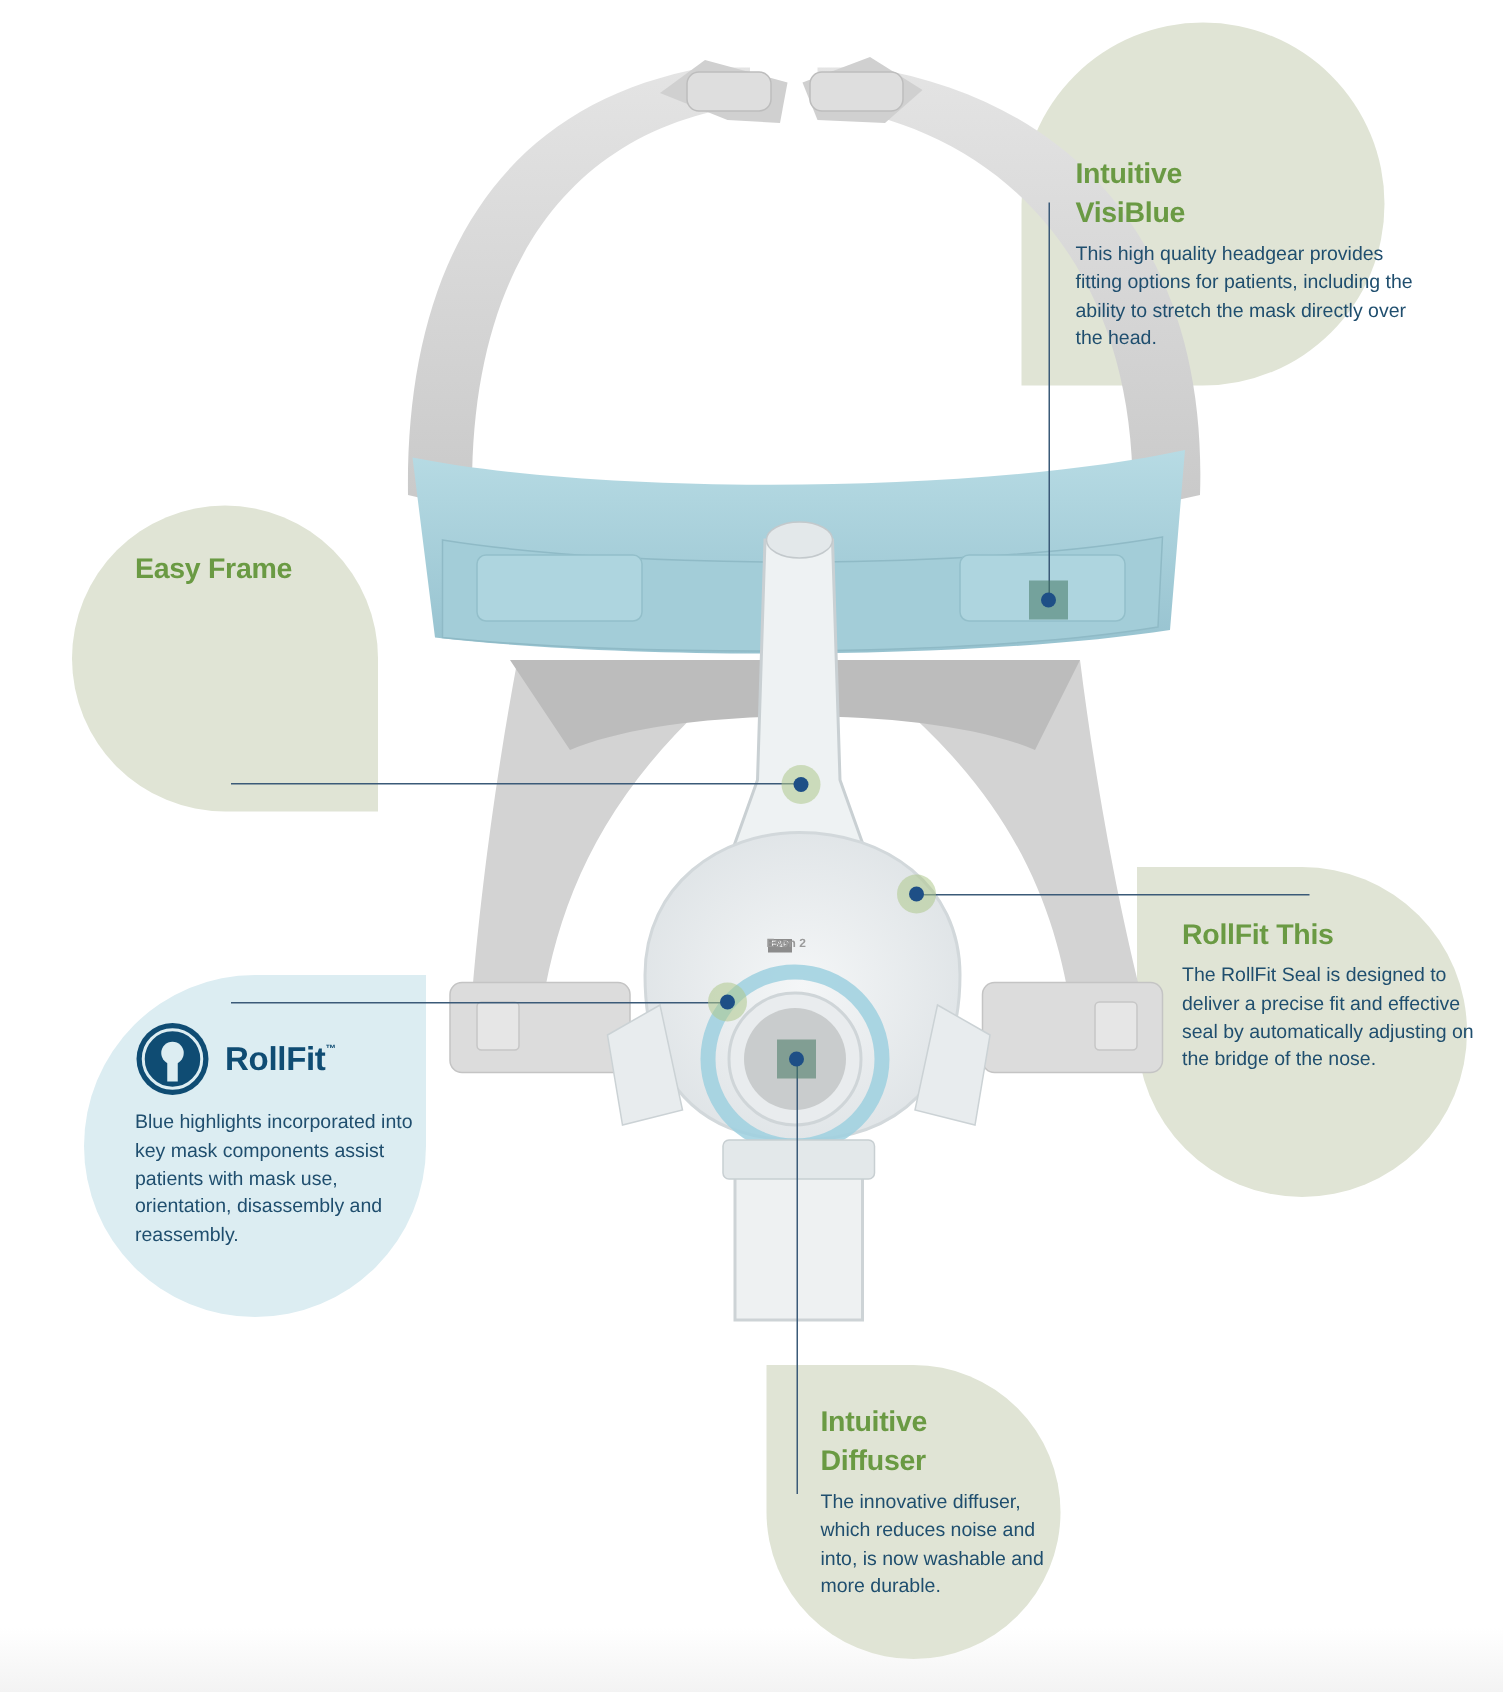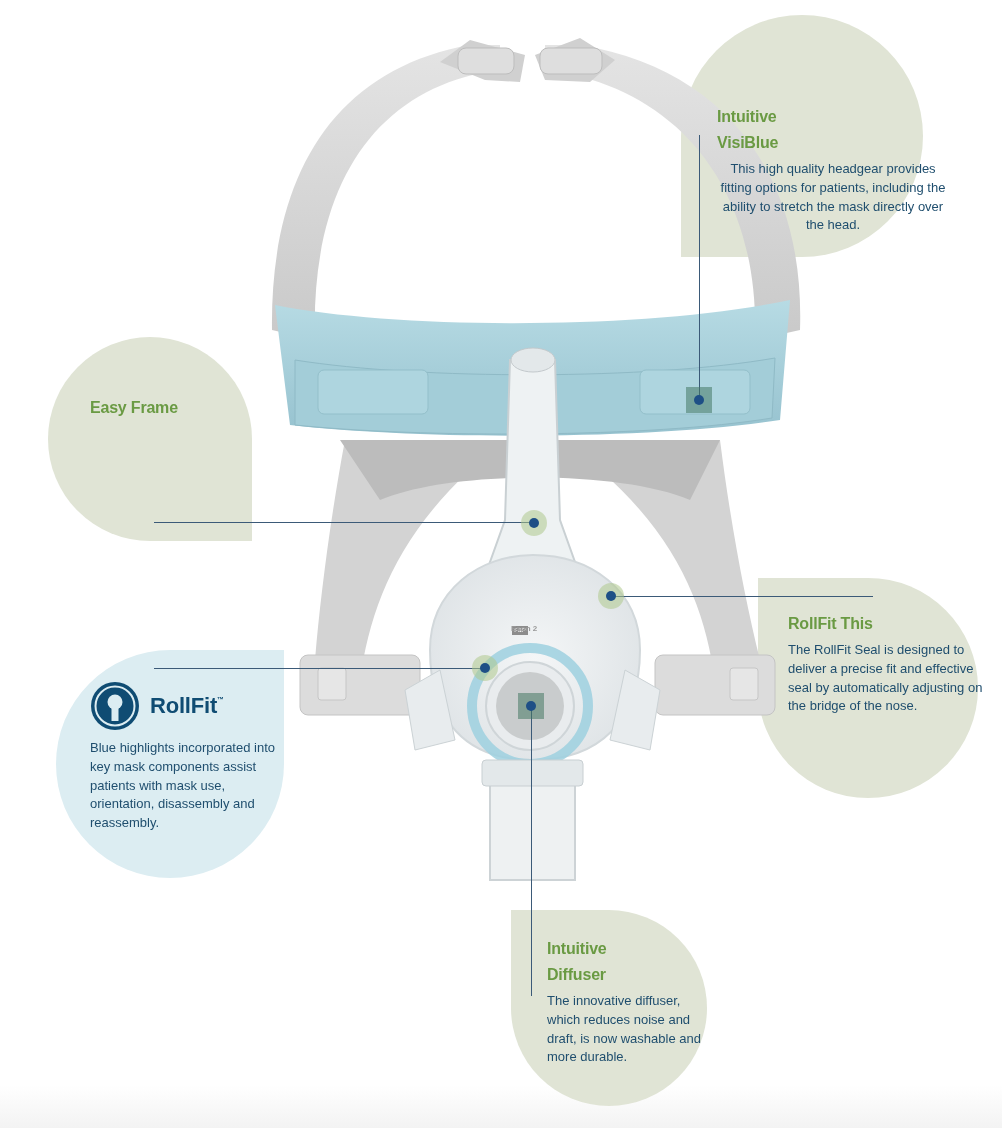--- a/index.html
+++ b/index.html
@@ -3,21 +3,21 @@
 <meta charset="utf-8">
 <style>
   html, body { margin:0; padding:0; }
   body {
     width:1002px; height:1128px; position:relative; overflow:hidden;
     background: linear-gradient(#ffffff 0, #ffffff 1085px, #f3f3f3 1128px);
     font-family: "Liberation Sans", "DejaVu Sans", sans-serif;
   }
   .bubble { position:absolute; }
   .bubble-text { position:absolute; }
-  .b-title { font-weight:bold; font-size:16px; line-height:26px; color:#6a9a43; margin:0; letter-spacing:-0.2px; }
+  .b-title { font-weight:bold; font-size:19px; line-height:26px; color:#6a9a43; margin:0; letter-spacing:-0.2px; }
   .b-body { font-size:13px; line-height:18.8px; color:#1f4e6e; margin:4px 0 0 0; }
   .visi-row { display:flex; align-items:center; }
   .visi-title { font-weight:bold; font-size:22px; color:#0f4c73; margin-left:10px; letter-spacing:-0.2px; }
   .visi-title sup { font-size:7px; vertical-align:top; position:relative; top:3px; }
   .line { position:absolute; background:#3b5a78; }
   .hotspot { position:absolute; width:26px; height:26px; border-radius:50%;
              background:rgba(175,200,140,0.55); }
   .hotspot::after { content:""; position:absolute; left:8px; top:8px; width:10px; height:10px; border-radius:50%; background:#1e4f86; }
   .hotspot.square { border-radius:0; background:rgba(70,120,100,0.55); }
 </style>
@@ -98,24 +98,24 @@
 <div class="hotspot" style="left:521px;top:510px;"></div>
 <div class="hotspot" style="left:598px;top:583px;"></div>
 <div class="hotspot" style="left:472px;top:655px;"></div>
 <div class="hotspot square" style="left:518px;top:693px;"></div>
 
 <div class="bubble-text" style="left:717px;top:104px;width:240px;">
   <h2 class="b-title">
     <span>Intuitive</span><br>
     <span>VisiBlue</span>
   </h2>
-  <p class="b-body" style="width:232px;text-align:center;">This high quality headgear provides fitting options for patients, including the ability to stretch the mask directly over the head.</p>
+  <p class="b-body" style="width:232px;">This high quality headgear provides fitting options for patients, including the ability to stretch the mask directly over the head.</p>
 </div>
 
-<div class="bubble-text" style="left:90px;top:395px;width:200px;">
+<div class="bubble-text" style="left:90px;top:367px;width:200px;">
   <h2 class="b-title">Easy Frame</h2>
 </div>
 
 <div class="bubble-text" style="left:90px;top:681px;width:200px;">
   <div class="visi-row">
     <svg width="50" height="50" viewBox="0 0 50 50">
       <circle cx="25" cy="25" r="24" fill="#0f4c73"></circle>
       <circle cx="25" cy="25" r="19.5" fill="none" stroke="#dcedf2" stroke-width="2"></circle>
       <circle cx="25" cy="21" r="7.5" fill="#dcedf2"></circle>
       <rect x="21.5" y="24" width="7" height="16" fill="#dcedf2"></rect>
@@ -128,14 +128,14 @@
 <div class="bubble-text" style="left:788px;top:611px;width:210px;">
   <h2 class="b-title">RollFit This</h2>
   <p class="b-body" style="width:200px;">The RollFit Seal is designed to deliver a precise fit and effective seal by automatically adjusting on the bridge of the nose.</p>
 </div>
 
 <div class="bubble-text" style="left:547px;top:936px;width:180px;">
   <h2 class="b-title">
     <span>Intuitive</span><br>
     <span>Diffuser</span>
   </h2>
-  <p class="b-body" style="width:170px;">The innovative diffuser, which reduces noise and draft, is now washable and more durable.</p>
+  <p class="b-body" style="width:170px;">The innovative diffuser, which reduces noise and into, is now washable and more durable.</p>
 </div>
 
 </body></html>

